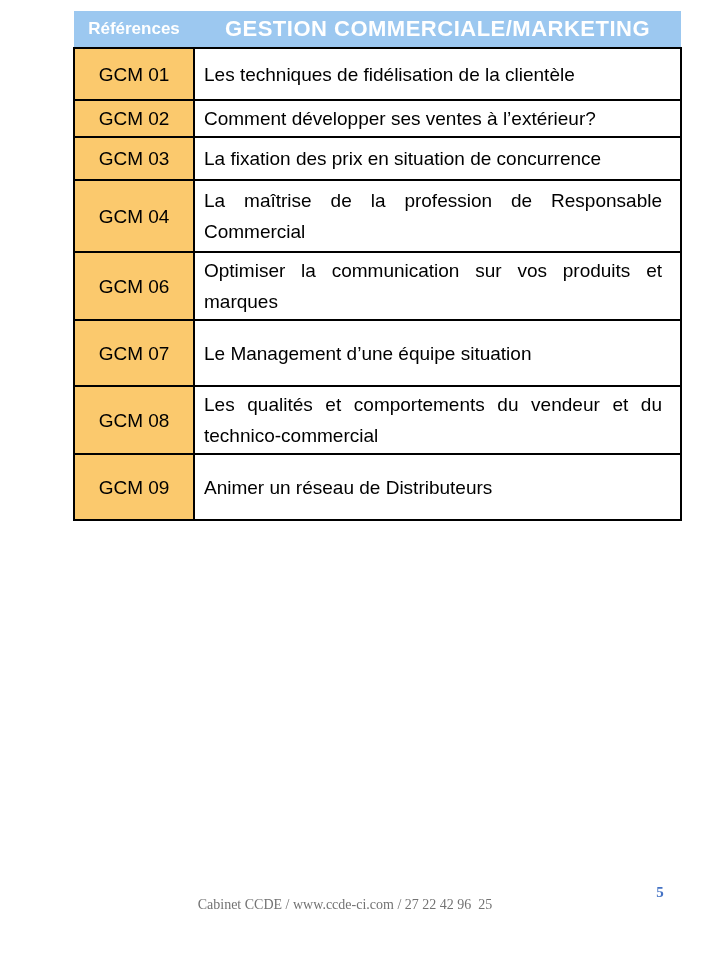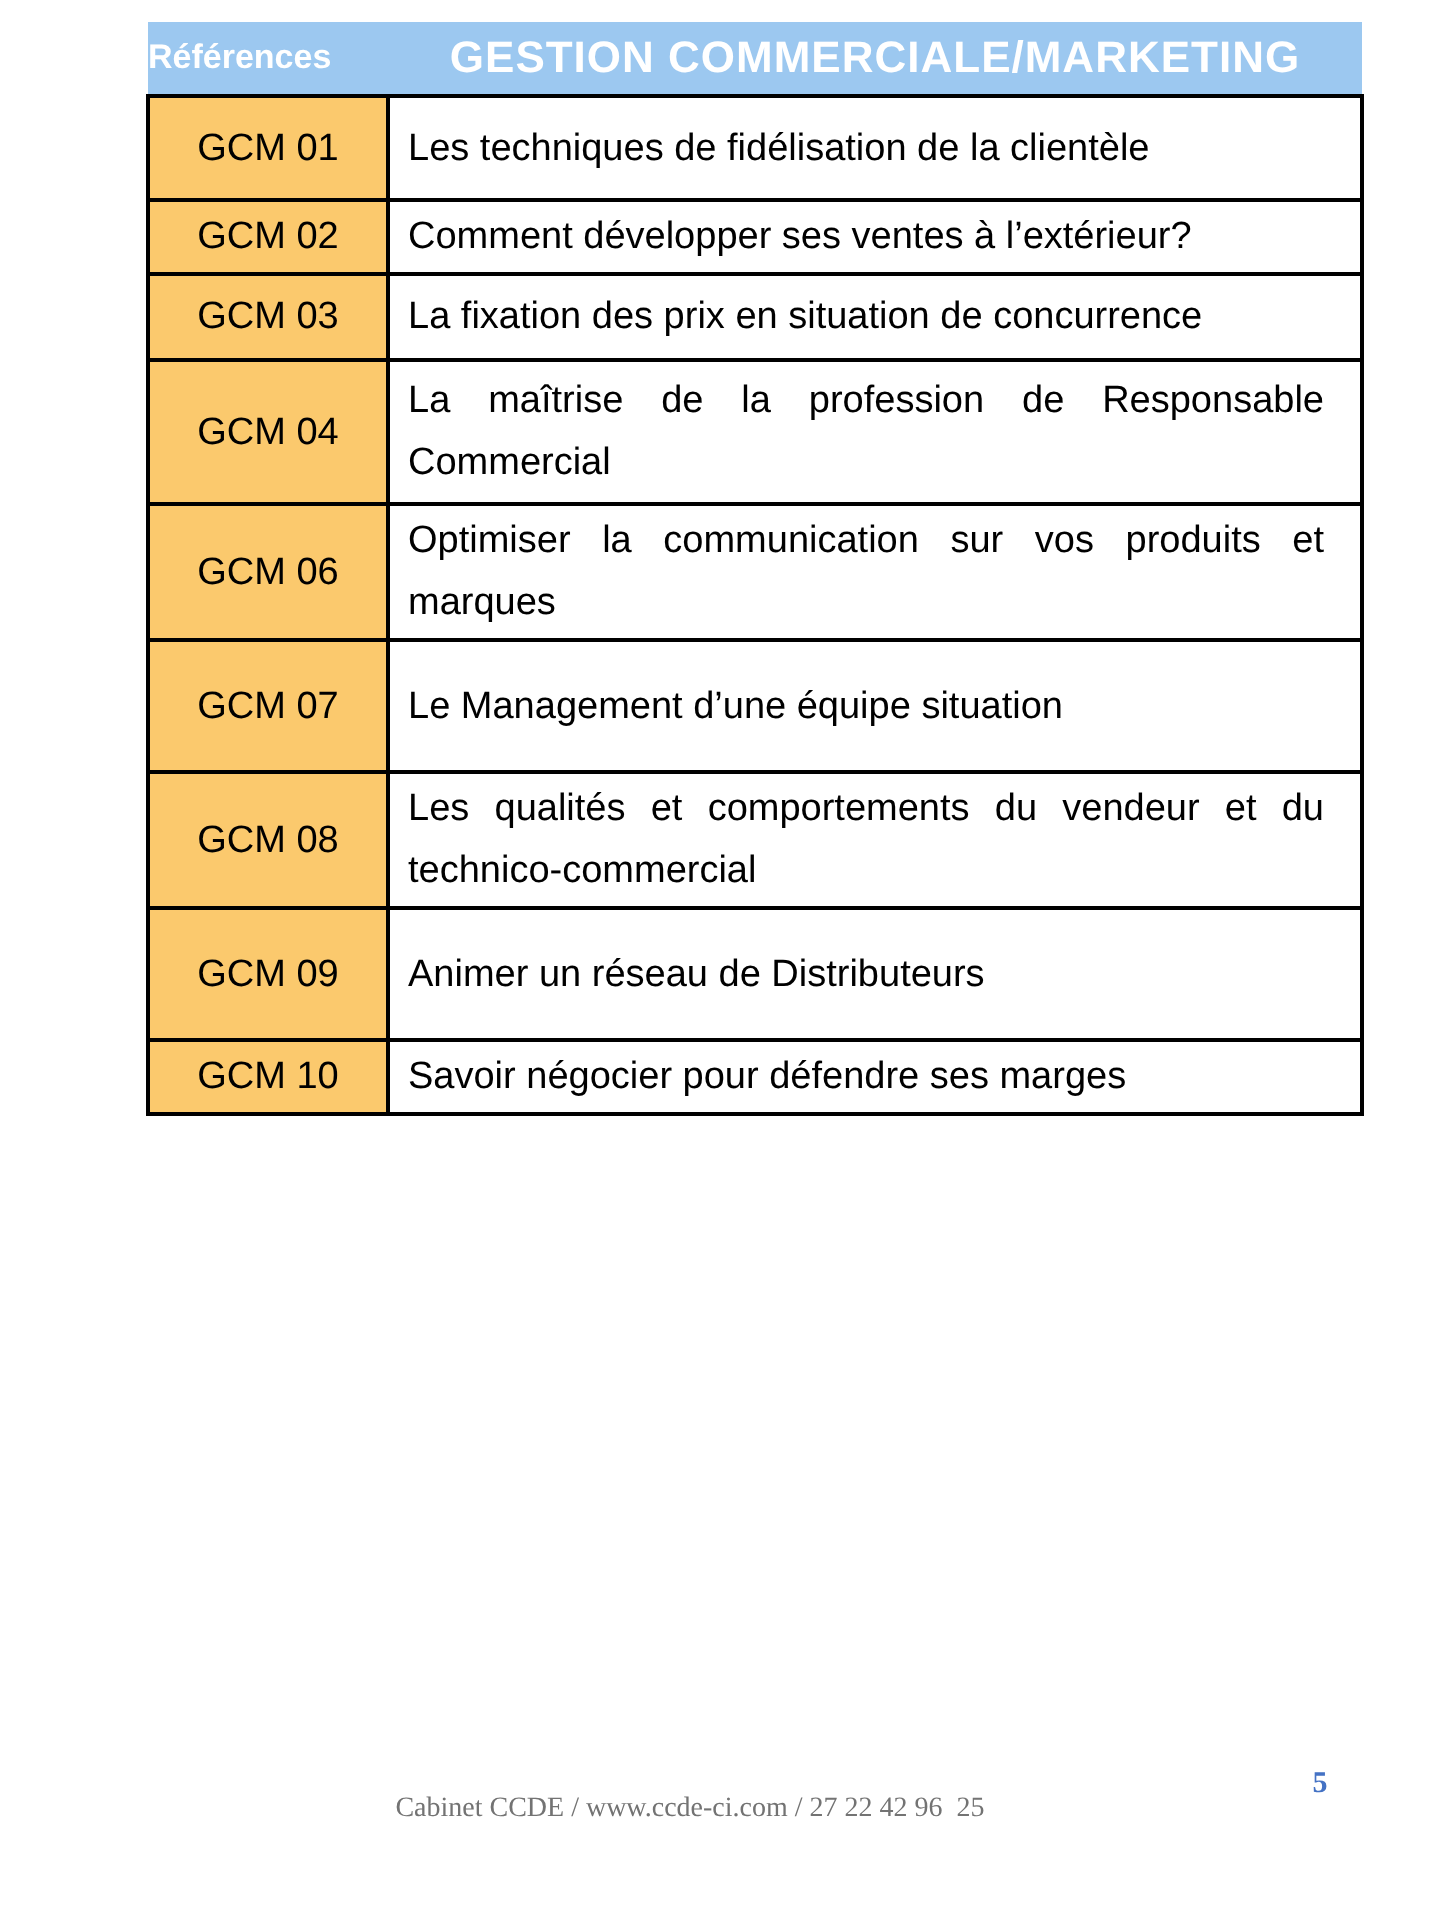--- a/index.html
+++ b/index.html
@@ -30,21 +30,21 @@
   thead th {
     background: var(--header-bg, #9CC8F0);
     color: var(--header-text, #ffffff);
     border: none;
     height: 37px;
     vertical-align: middle;
     font-weight: bold;
   }
   th.ref-head {
     font-size: 17px;
-    text-align: left;
+    text-align: center;
   }
   th.cat-head {
     font-size: 22px;
     text-align: center;
     letter-spacing: 0.5px;
   }
 
   tbody td {
     border: 2px solid #000;
     vertical-align: middle;
@@ -140,24 +140,20 @@
     <td class="title-cell">Le Management d’une équipe situation</td>
   </tr>
           <tr>
     <td class="ref-cell">GCM 08</td>
     <td class="title-cell">Les qualités et comportements du vendeur et du technico-commercial</td>
   </tr>
           <tr>
     <td class="ref-cell">GCM 09</td>
     <td class="title-cell">Animer un réseau de Distributeurs</td>
   </tr>
-          <tr>
-    <td class="ref-cell">GCM 10</td>
-    <td class="title-cell">Savoir négocier pour défendre ses marges</td>
-  </tr>
         </tbody>
     </table>
   </div>
 
   <div class="footer">Cabinet CCDE / www.ccde-ci.com / 27 22 42 96  25</div>
 
   <div class="page-number">5</div>
 
 </div>
 

